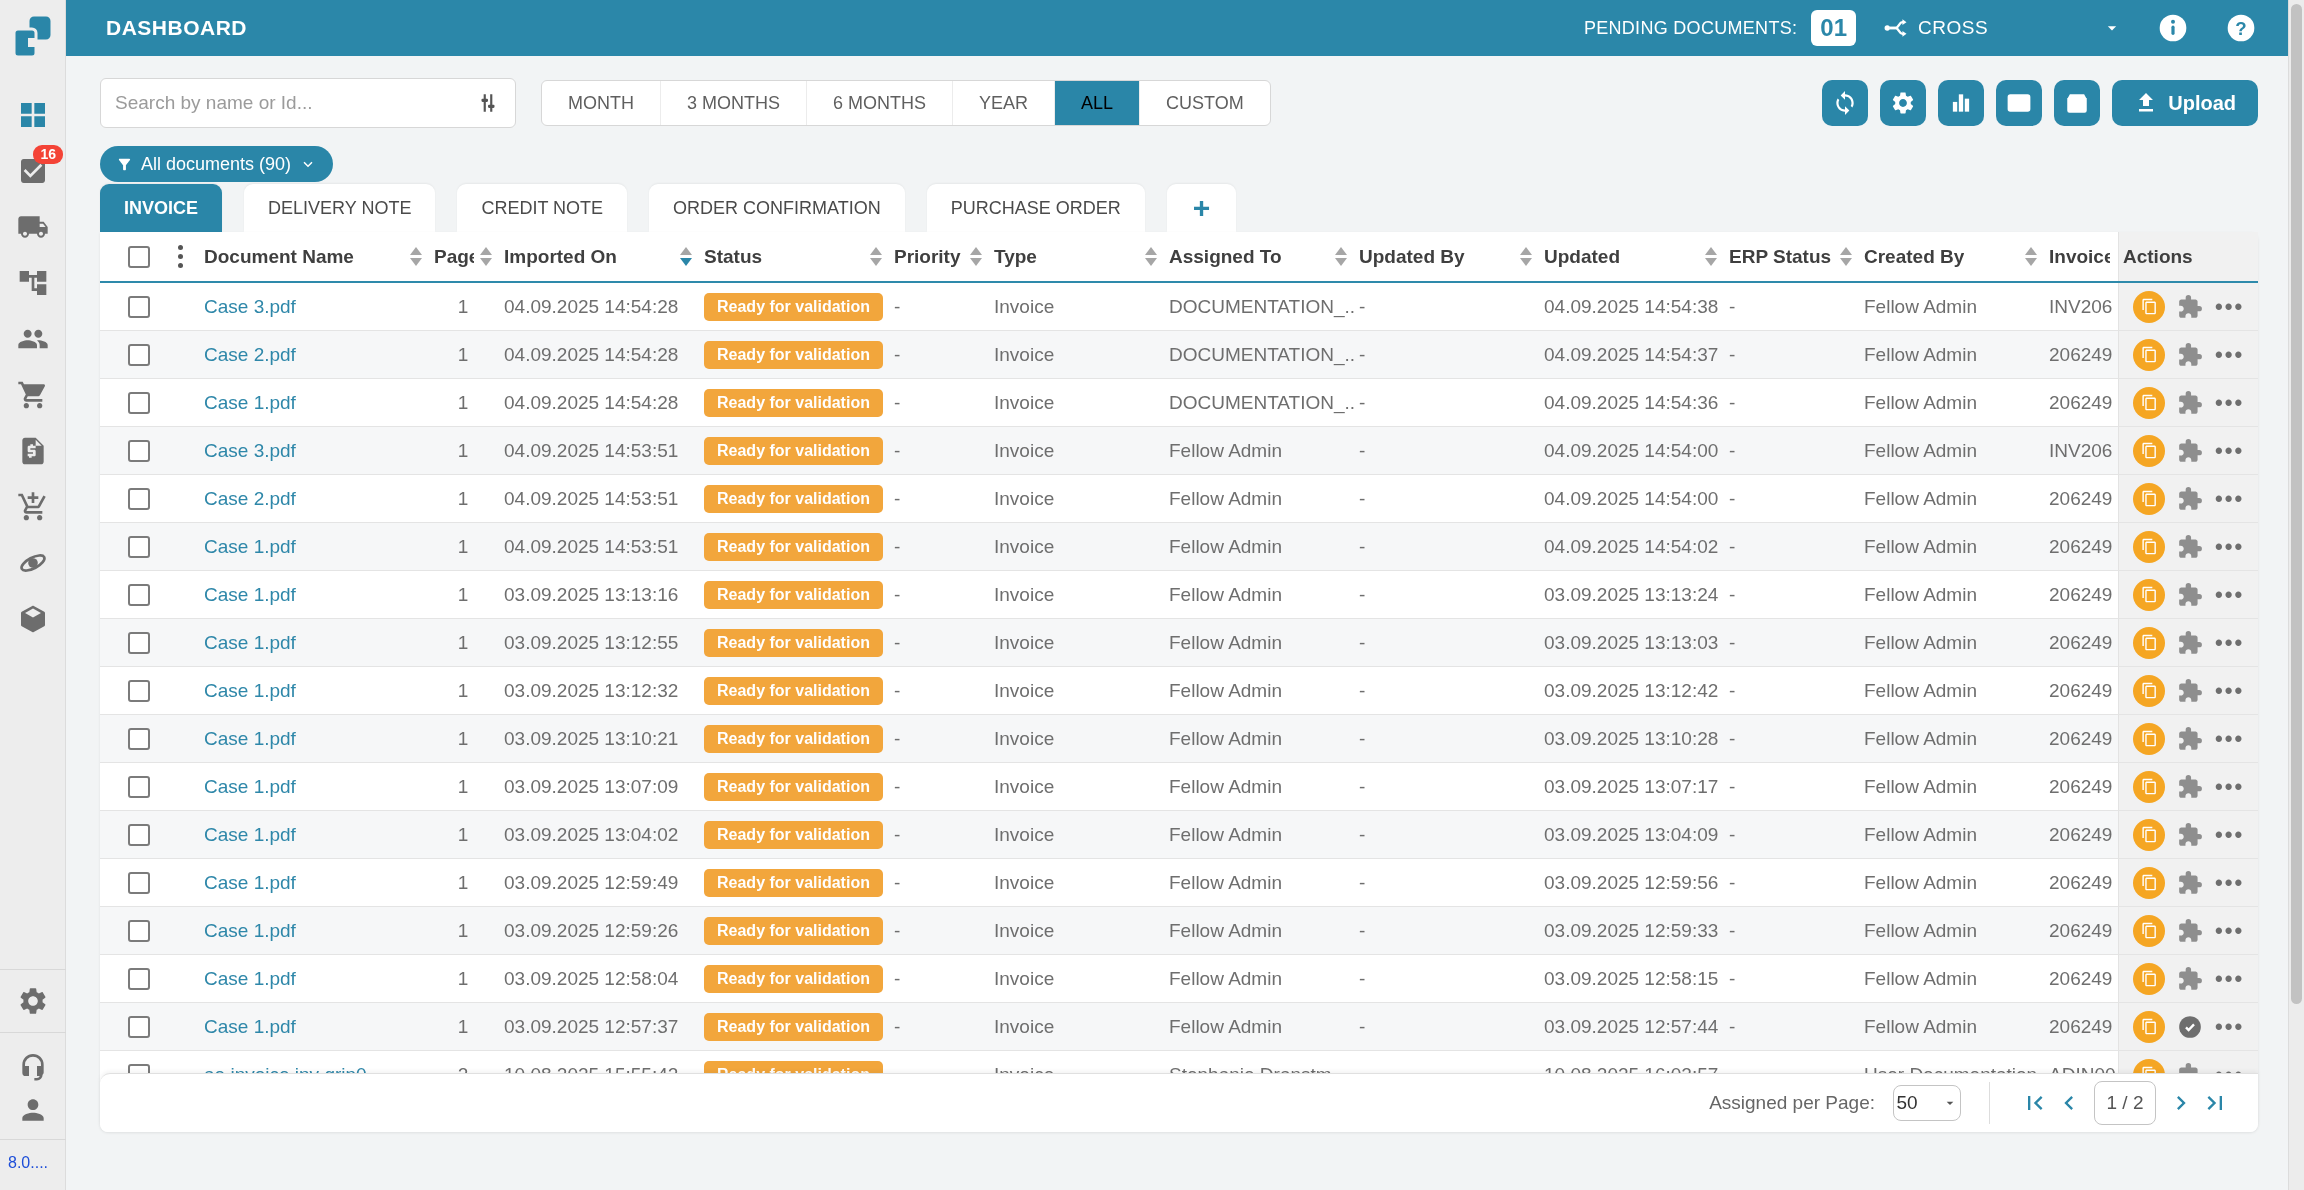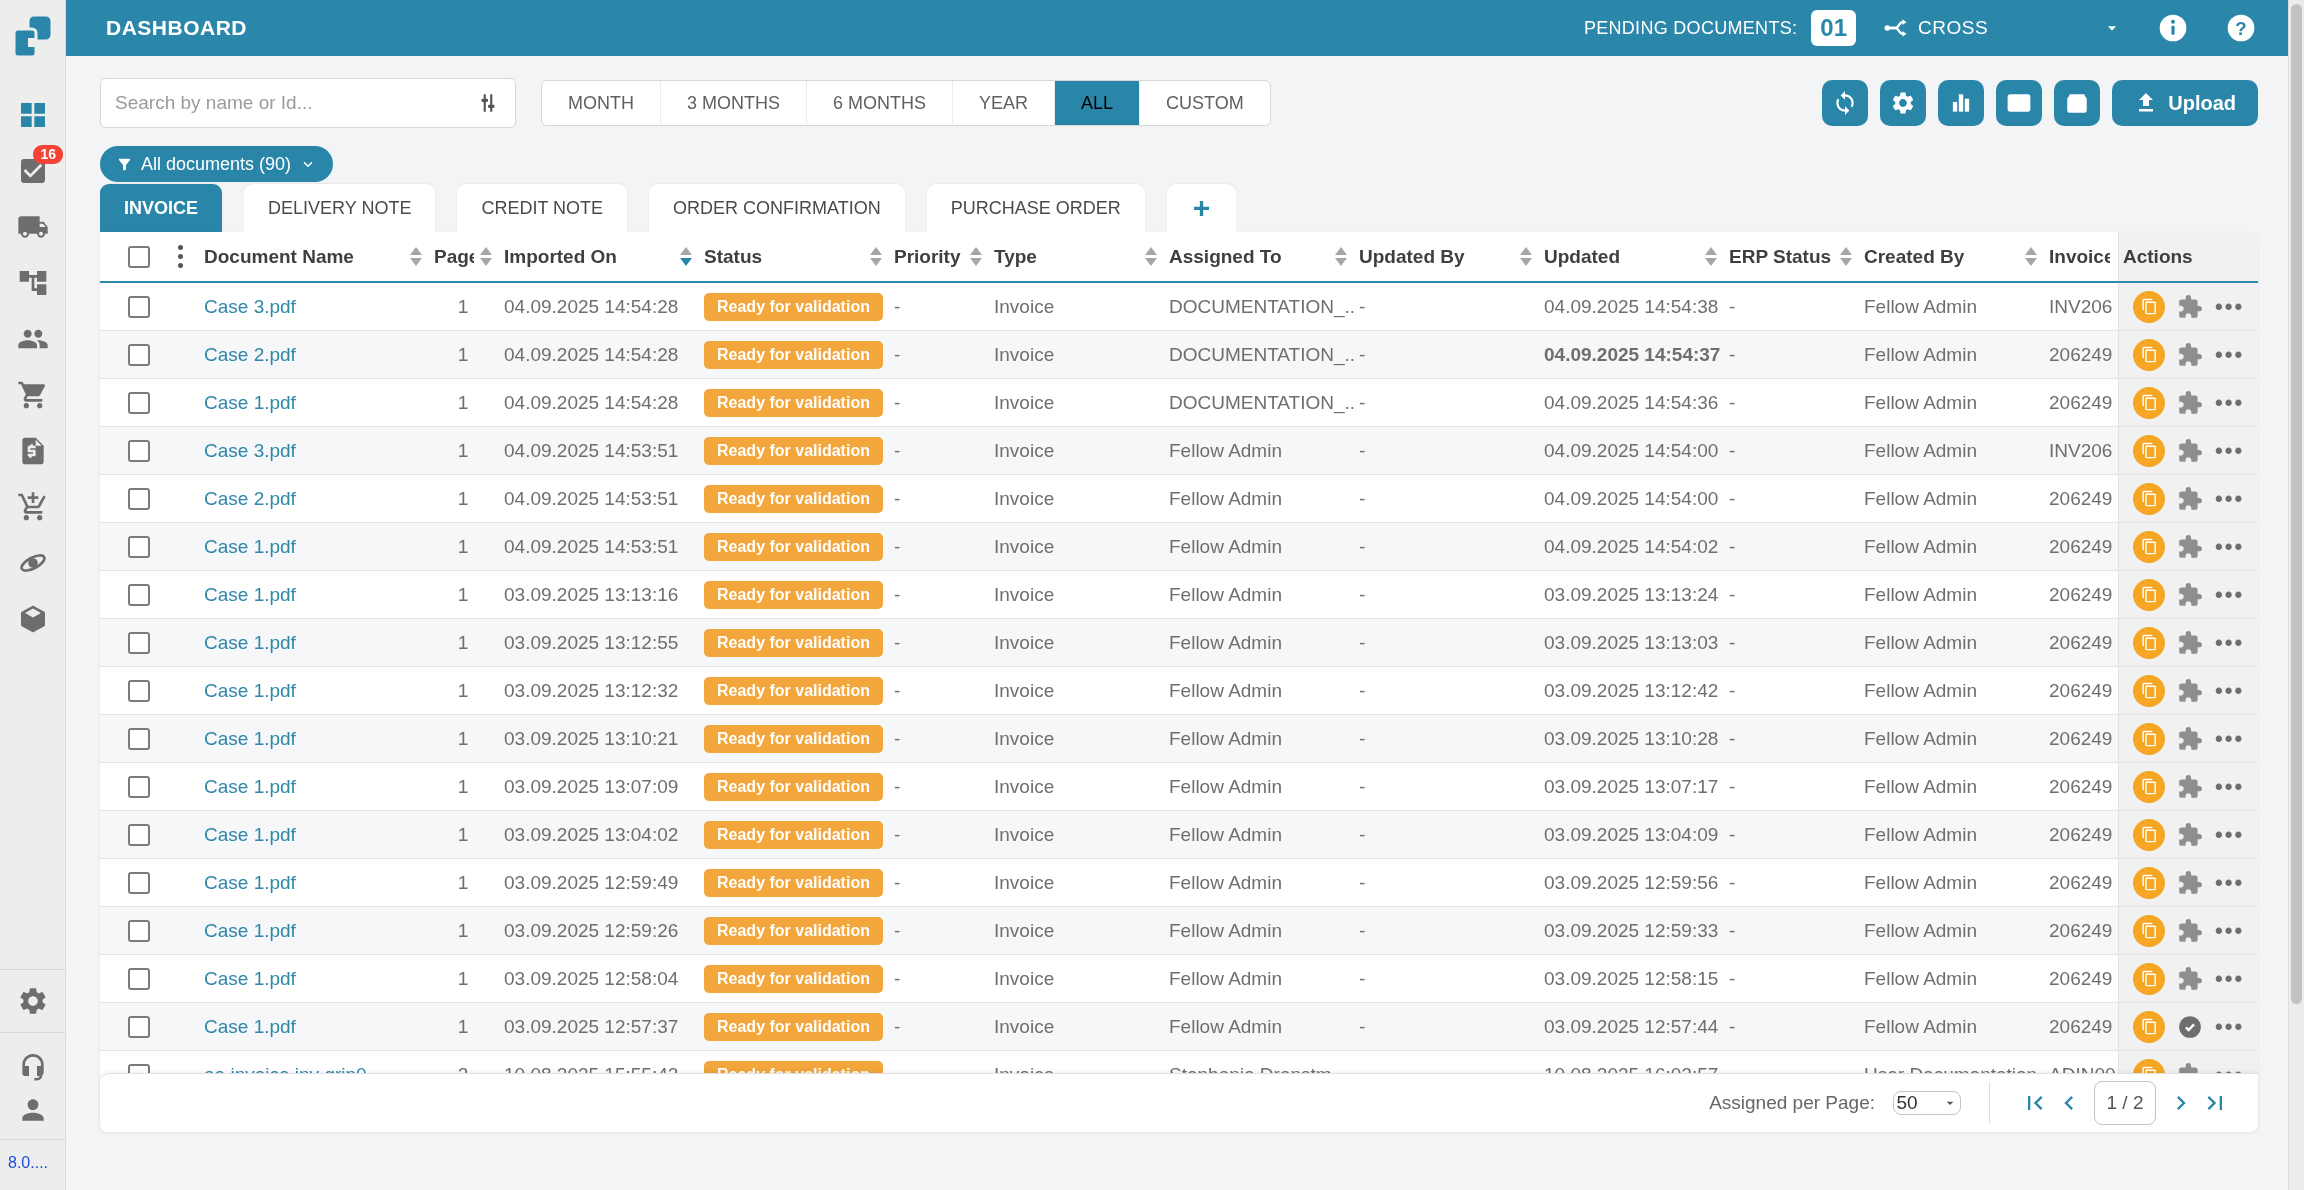--- a/index.html
+++ b/index.html
@@ -88,21 +88,21 @@
   .actions-cell { background:#f1f1f1; border-left:1px solid #e3e3e3; display:flex; align-items:center; gap:12px; padding-left:14px; }
   .act-circle { width:32px; height:32px; border-radius:50%; background:#F5A623; display:flex; align-items:center; justify-content:center; cursor:pointer; }
   .act-circle svg { width:17px; height:17px; fill:#fff; }
   .act-ic { cursor:pointer; display:flex; }
 
   
   .pagebar { height:59px; background:#fff; border-top:1px solid #e0e0e0; border-radius:10px 0 8px 8px;
              box-shadow:0 -2px 4px rgba(0,0,0,.05); display:flex; align-items:center; justify-content:flex-end;
              padding-right:26px; position:relative; z-index:5; }
   .pp-label { font-size:19px; color:#666; }
-  .pp-select { width:68px; height:24px; border:1px solid #c4c4c4; border-radius:8px; margin-left:18px;
+  .pp-select { width:68px; height:36px; border:1px solid #c4c4c4; border-radius:8px; margin-left:18px;
                display:flex; align-items:center; justify-content:center; gap:24px; font-size:19px; color:#333; cursor:pointer; }
   .pg-divider { width:1px; height:42px; background:#ddd; margin:0 28px; }
   .nav-ic { width:34px; height:34px; display:flex; align-items:center; justify-content:center; cursor:pointer; }
   .nav-ic svg { width:28px; height:28px; fill:#2A86A8; }
   .page-ind { width:62px; height:44px; border:1px solid #c4c4c4; border-radius:8px; display:flex; align-items:center;
               justify-content:center; font-size:19px; color:#555; margin:0 8px; }
 
   
   .scrollbar { position:absolute; right:0; top:0; width:16px; height:1190px; background:#ececec; border-left:1px solid #dcdcdc; z-index:40; }
   .scroll-thumb { position:absolute; left:2px; top:4px; width:11px; height:1000px; background:#c2c2c2; border-radius:6px; }
@@ -456,21 +456,21 @@
           </div>
           <div class="td" style="width: 70px; justify-content: center;">1</div>
           <div class="td" style="width: 200px;">04.09.2025 14:54:28</div>
           <div class="td" style="width: 190px;">
             <span class="badge-status">Ready for validation</span>
           </div>
           <div class="td" style="width: 100px;">-</div>
           <div class="td" style="width: 175px;">Invoice</div>
           <div class="td" style="width: 190px;">DOCUMENTATION_...</div>
           <div class="td" style="width: 185px;">-</div>
-          <div class="td" style="width: 185px; font-weight: bold;">04.09.2025 14:54:37</div>
+          <div class="td" style="width: 185px;">04.09.2025 14:54:37</div>
           <div class="td" style="width: 135px;">-</div>
           <div class="td" style="width: 185px;">Fellow Admin</div>
           <div class="td" style="width: 73px;">206249</div>
           <div class="td actions-cell" style="width: 140px;">
             <span class="act-circle">
               <svg viewBox="0 0 24 24">
                 <path d="M16 1H4c-1.1 0-2 .9-2 2v14h2V3h12V1zm3 4H8c-1.1 0-2 .9-2 2v14c0 1.1.9 2 2 2h11c1.1 0 2-.9 2-2V7c0-1.1-.9-2-2-2zm0 16H8V7h11v14z" fill="#fff"></path>
               </svg>
             </span>
             <span class="act-ic">

